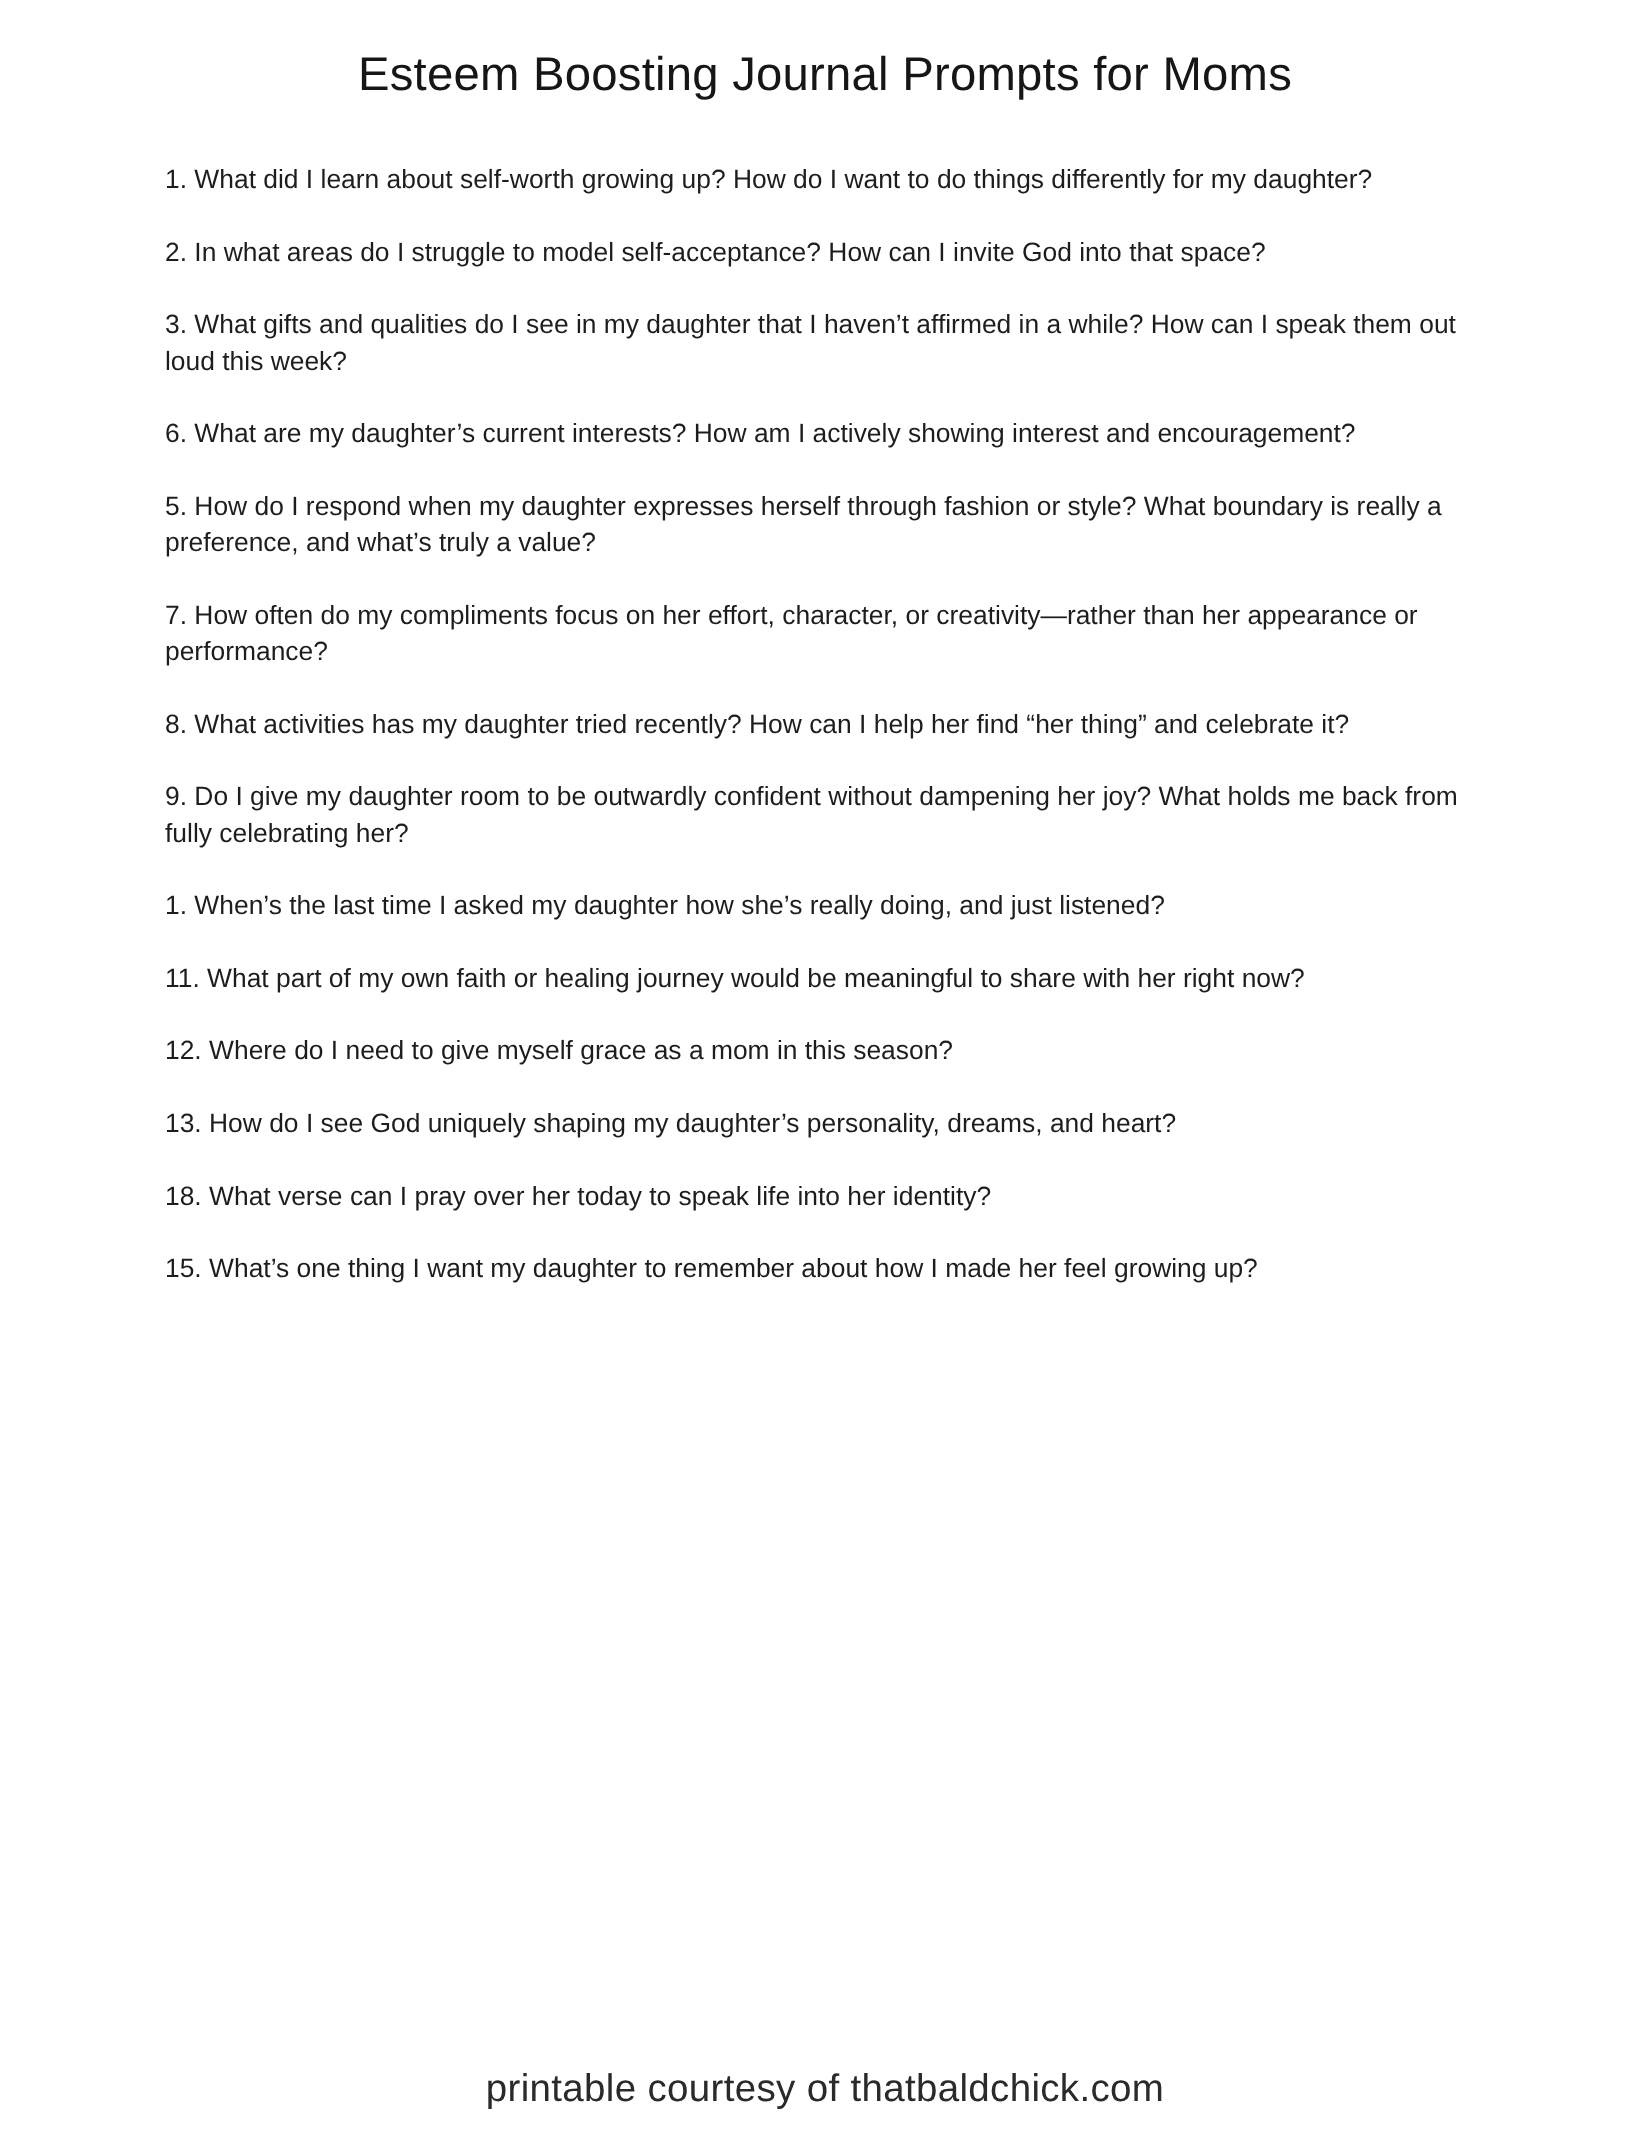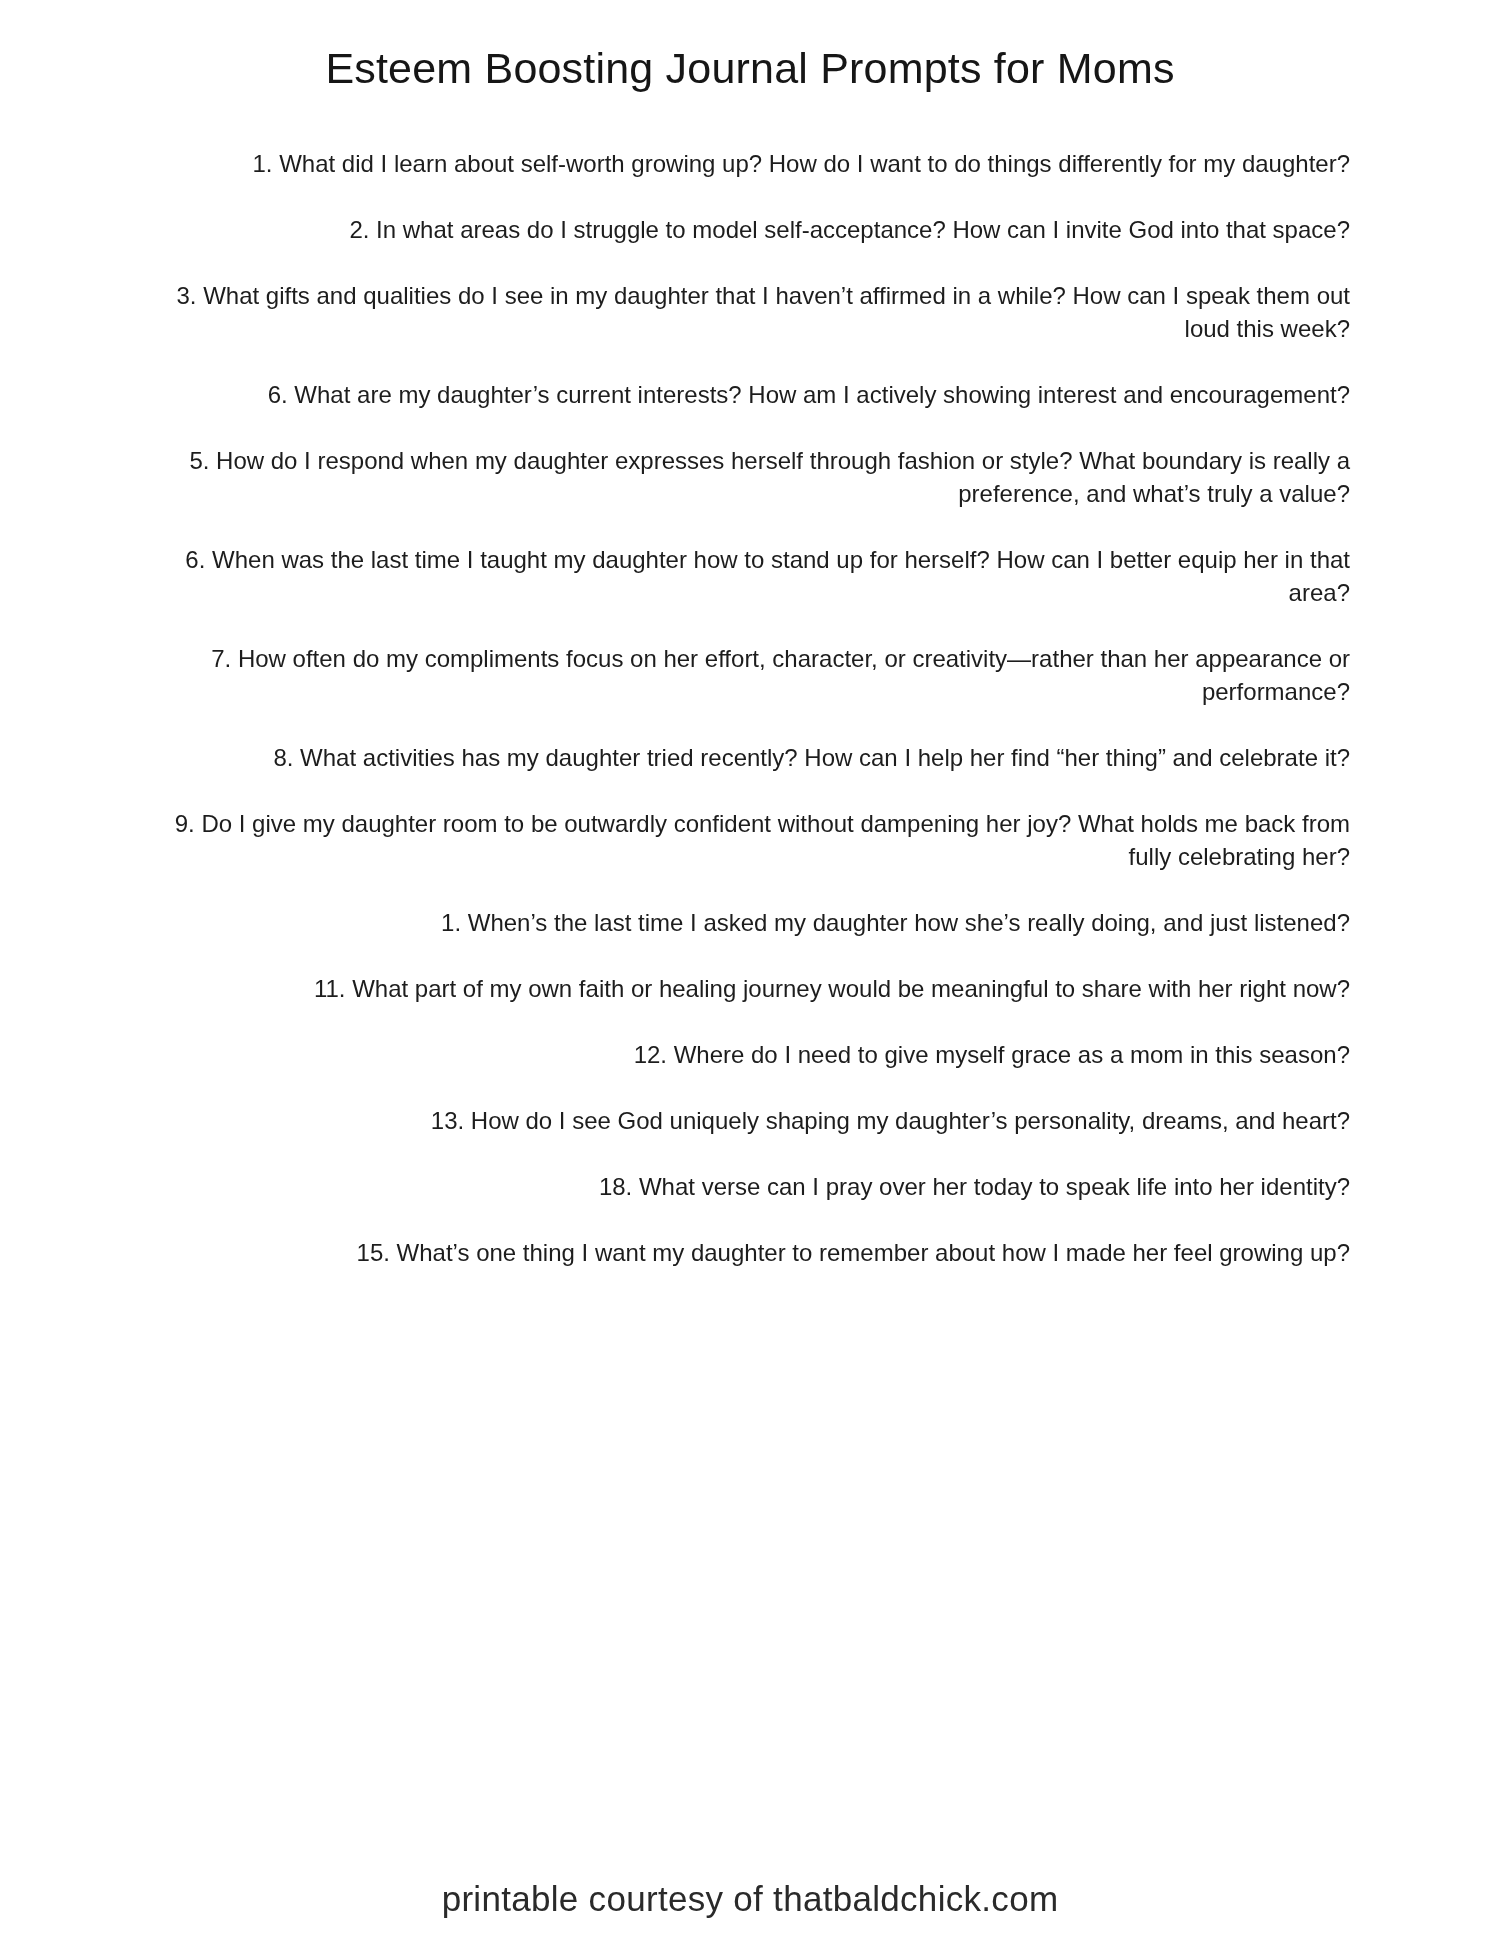--- a/index.html
+++ b/index.html
@@ -26,21 +26,20 @@
   .prompt-list {
     margin: 54px 150px 0 150px;
     width: 1200px;
     font-size: 24px;
     line-height: 33px;
     color: #1d1d1d;
   }
   .prompt-list p {
     margin: 0 0 33px 0;
     font-weight: 400;
-    text-align: right;
   }
   .doc-footer {
     position: absolute;
     left: 0;
     bottom: 22px;
     width: 100%;
     text-align: center;
     font-size: 35px;
     letter-spacing: 0.3px;
     color: #2a2a2a;
@@ -52,21 +51,20 @@
 <div class="page">
 
   <h1 class="doc-title">Esteem Boosting Journal Prompts for Moms</h1>
 
   <div class="prompt-list">
     <p>1. What did I learn about self-worth growing up? How do I want to do things differently for my daughter?</p>
     <p>2. In what areas do I struggle to model self-acceptance? How can I invite God into that space?</p>
     <p>3. What gifts and qualities do I see in my daughter that I haven’t affirmed in a while? How can I speak them out loud this week?</p>
     <p>6. What are my daughter’s current interests? How am I actively showing interest and encouragement?</p>
     <p>5. How do I respond when my daughter expresses herself through fashion or style? What boundary is really a preference, and what’s truly a value?</p>
-    <p>6. When was the last time I taught my daughter how to stand up for herself? How can I better equip her in that area?</p>
     <p>7. How often do my compliments focus on her effort, character, or creativity—rather than her appearance or performance?</p>
     <p>8. What activities has my daughter tried recently? How can I help her find “her thing” and celebrate it?</p>
     <p>9. Do I give my daughter room to be outwardly confident without dampening her joy? What holds me back from fully celebrating her?</p>
     <p>1. When’s the last time I asked my daughter how she’s really doing, and just listened?</p>
     <p>11. What part of my own faith or healing journey would be meaningful to share with her right now?</p>
     <p>12. Where do I need to give myself grace as a mom in this season?</p>
     <p>13. How do I see God uniquely shaping my daughter’s personality, dreams, and heart?</p>
     <p>18. What verse can I pray over her today to speak life into her identity?</p>
     <p>15. What’s one thing I want my daughter to remember about how I made her feel growing up?</p>
   </div>

